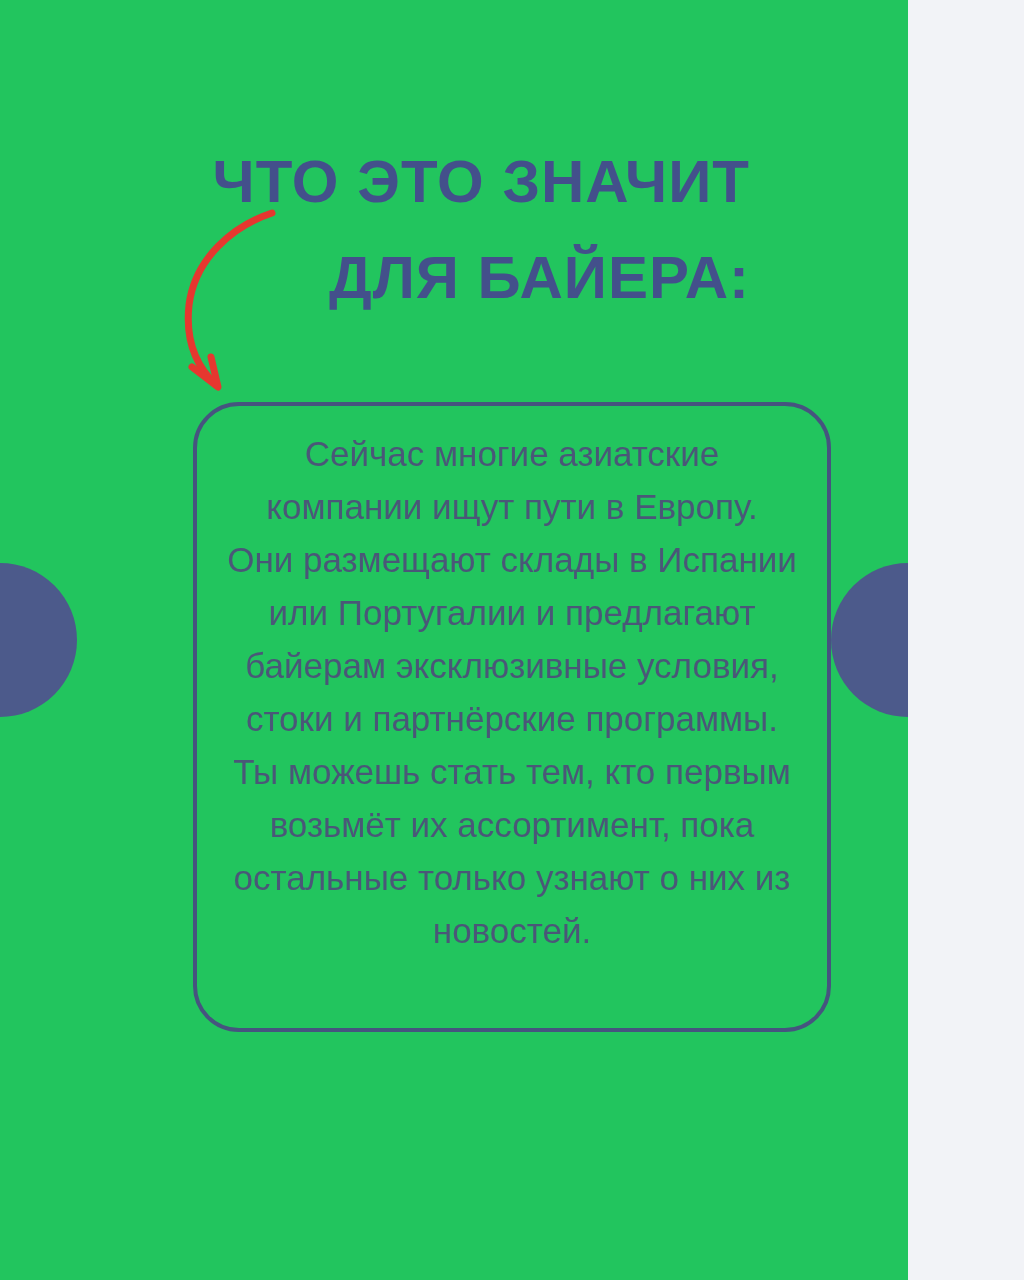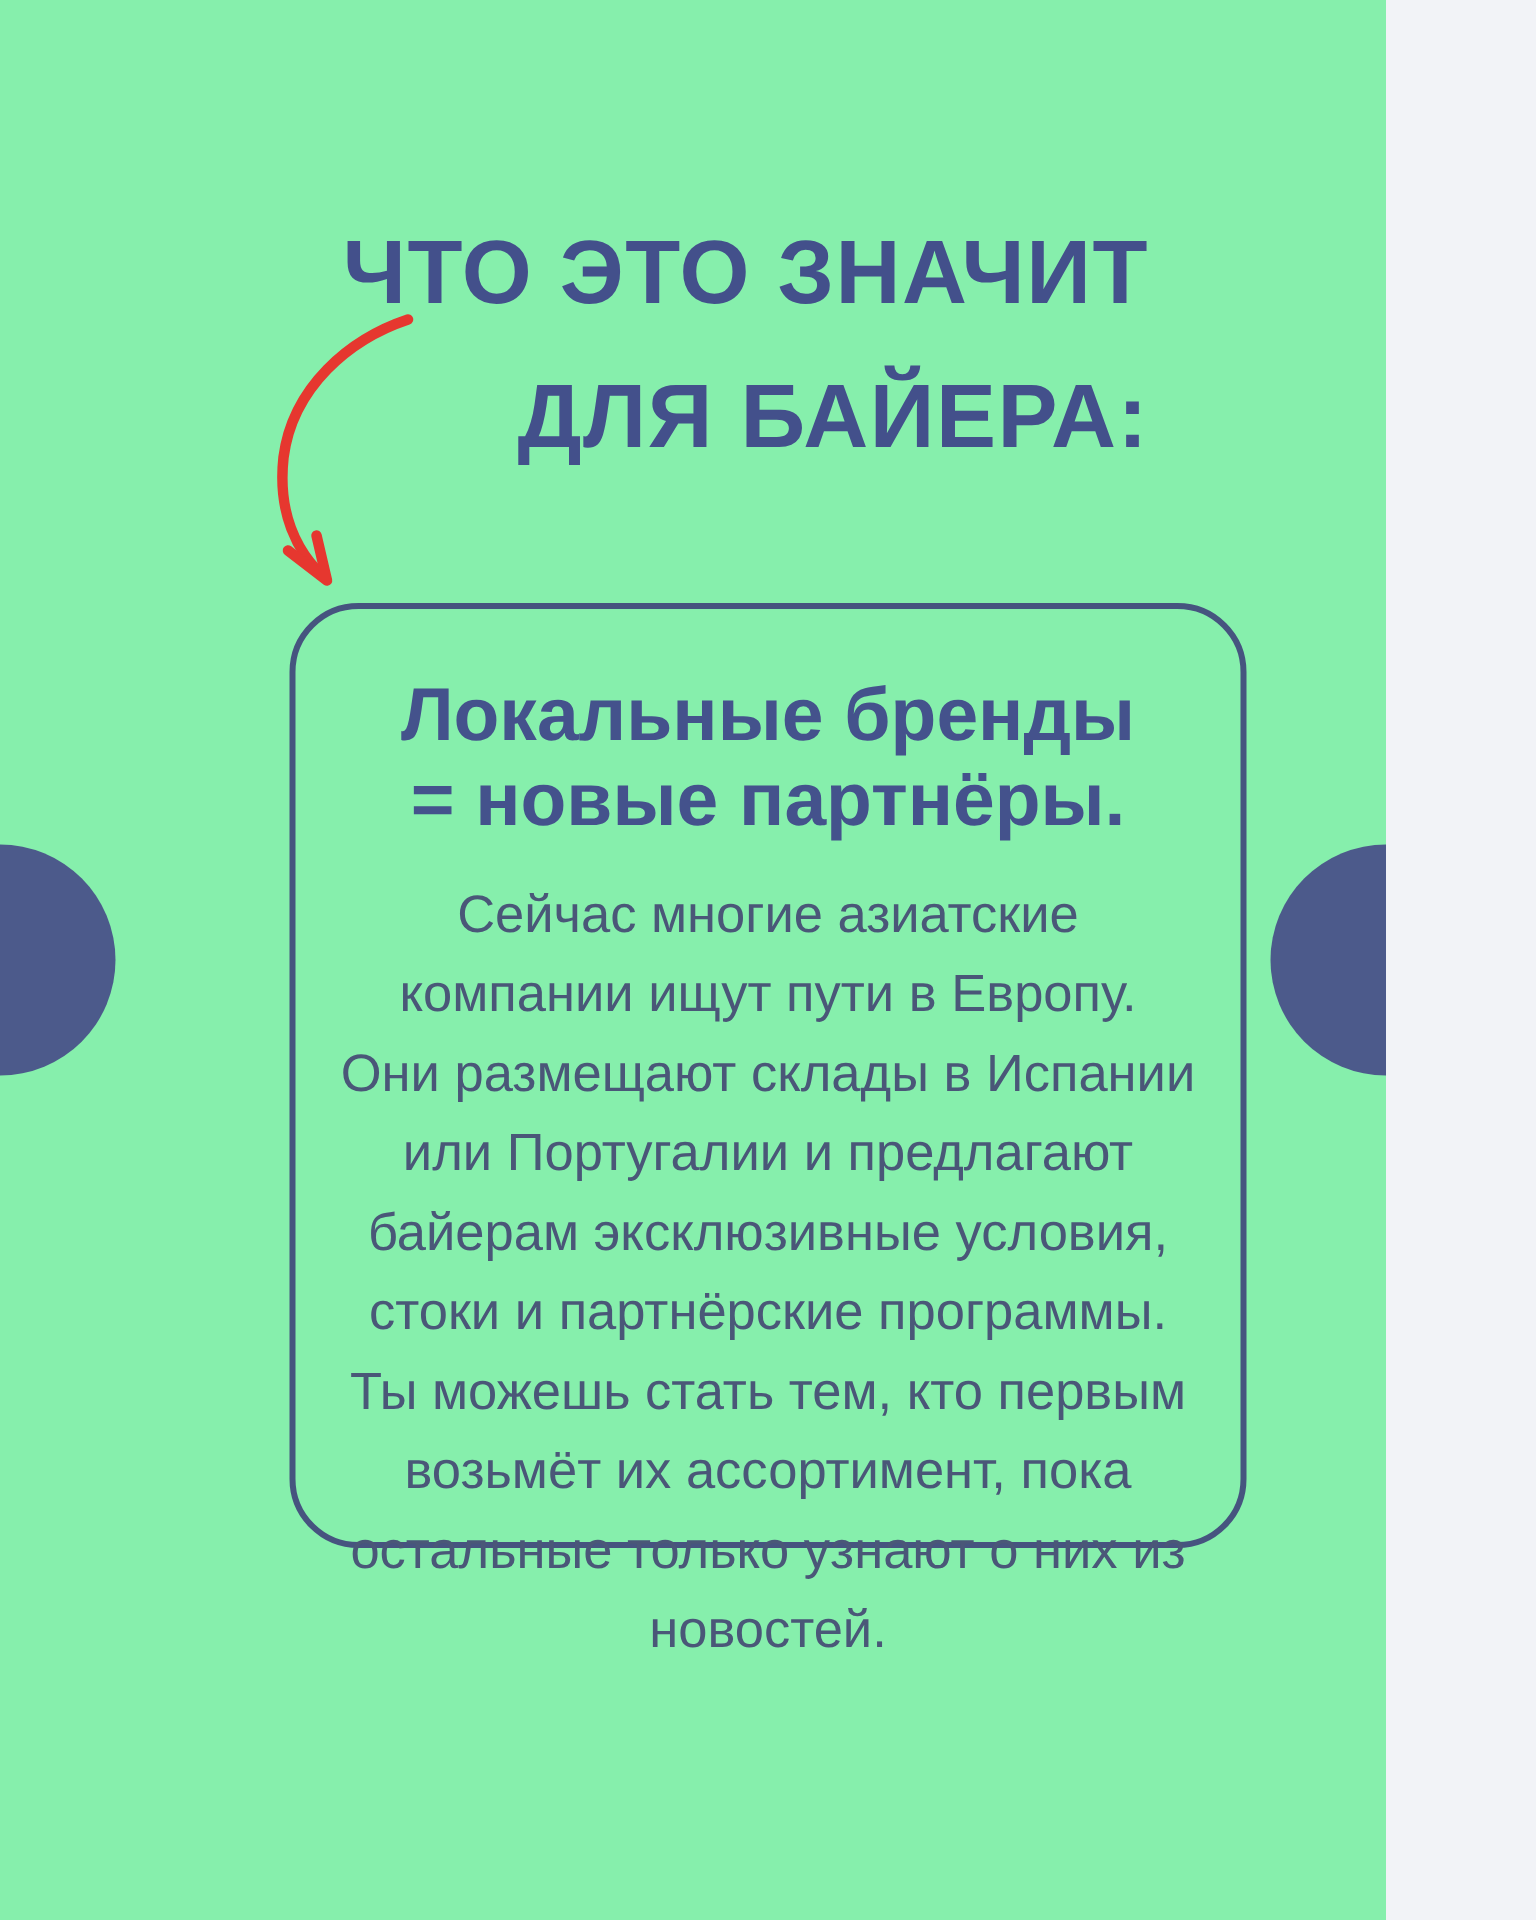--- a/index.html
+++ b/index.html
@@ -5,22 +5,21 @@
   html, body { margin: 0; padding: 0; }
   body {
     width: 1024px; height: 1280px;
     font-family: "Liberation Sans", sans-serif;
     background: #F2F3F7;
   }
   .canvas {
     position: relative;
     width: 908px; height: 1280px;
     overflow: hidden;
-    background: #86efac;
-    padding-left: 16px;
+    background: #22c55e;
   }
   .headline {
     position: absolute;
     top: 134px;
     right: 158px;
     margin: 0;
     text-align: right;
     white-space: pre-line;
     font-family: "Liberation Sans", sans-serif;
     font-weight: 800;
@@ -87,22 +86,20 @@
       <path d="M 272 213 C 233 226 195 258 189 305 C 185 342 198 368 216 385"></path>
       <polyline points="192,367 218,387 211,357"></polyline>
     </g>
   </svg>
 
   <div class="semicircle left" style="background: rgb(76, 90, 139);"></div>
 
   <div class="semicircle right" style="background: rgb(76, 90, 139);"></div>
 
   <div class="card" style="border-color: rgb(70, 84, 127);">
-    <h2 class="card-title" style="color: rgb(68, 82, 140);">Локальные бренды
-= новые партнёры.</h2>
     <p class="card-body" style="color: rgb(74, 87, 120);">Сейчас многие азиатские
 компании ищут пути в Европу.
 Они размещают склады в Испании
 или Португалии и предлагают
 байерам эксклюзивные условия,
 стоки и партнёрские программы.
 Ты можешь стать тем, кто первым
 возьмёт их ассортимент, пока
 остальные только узнают о них из
 новостей.</p>

